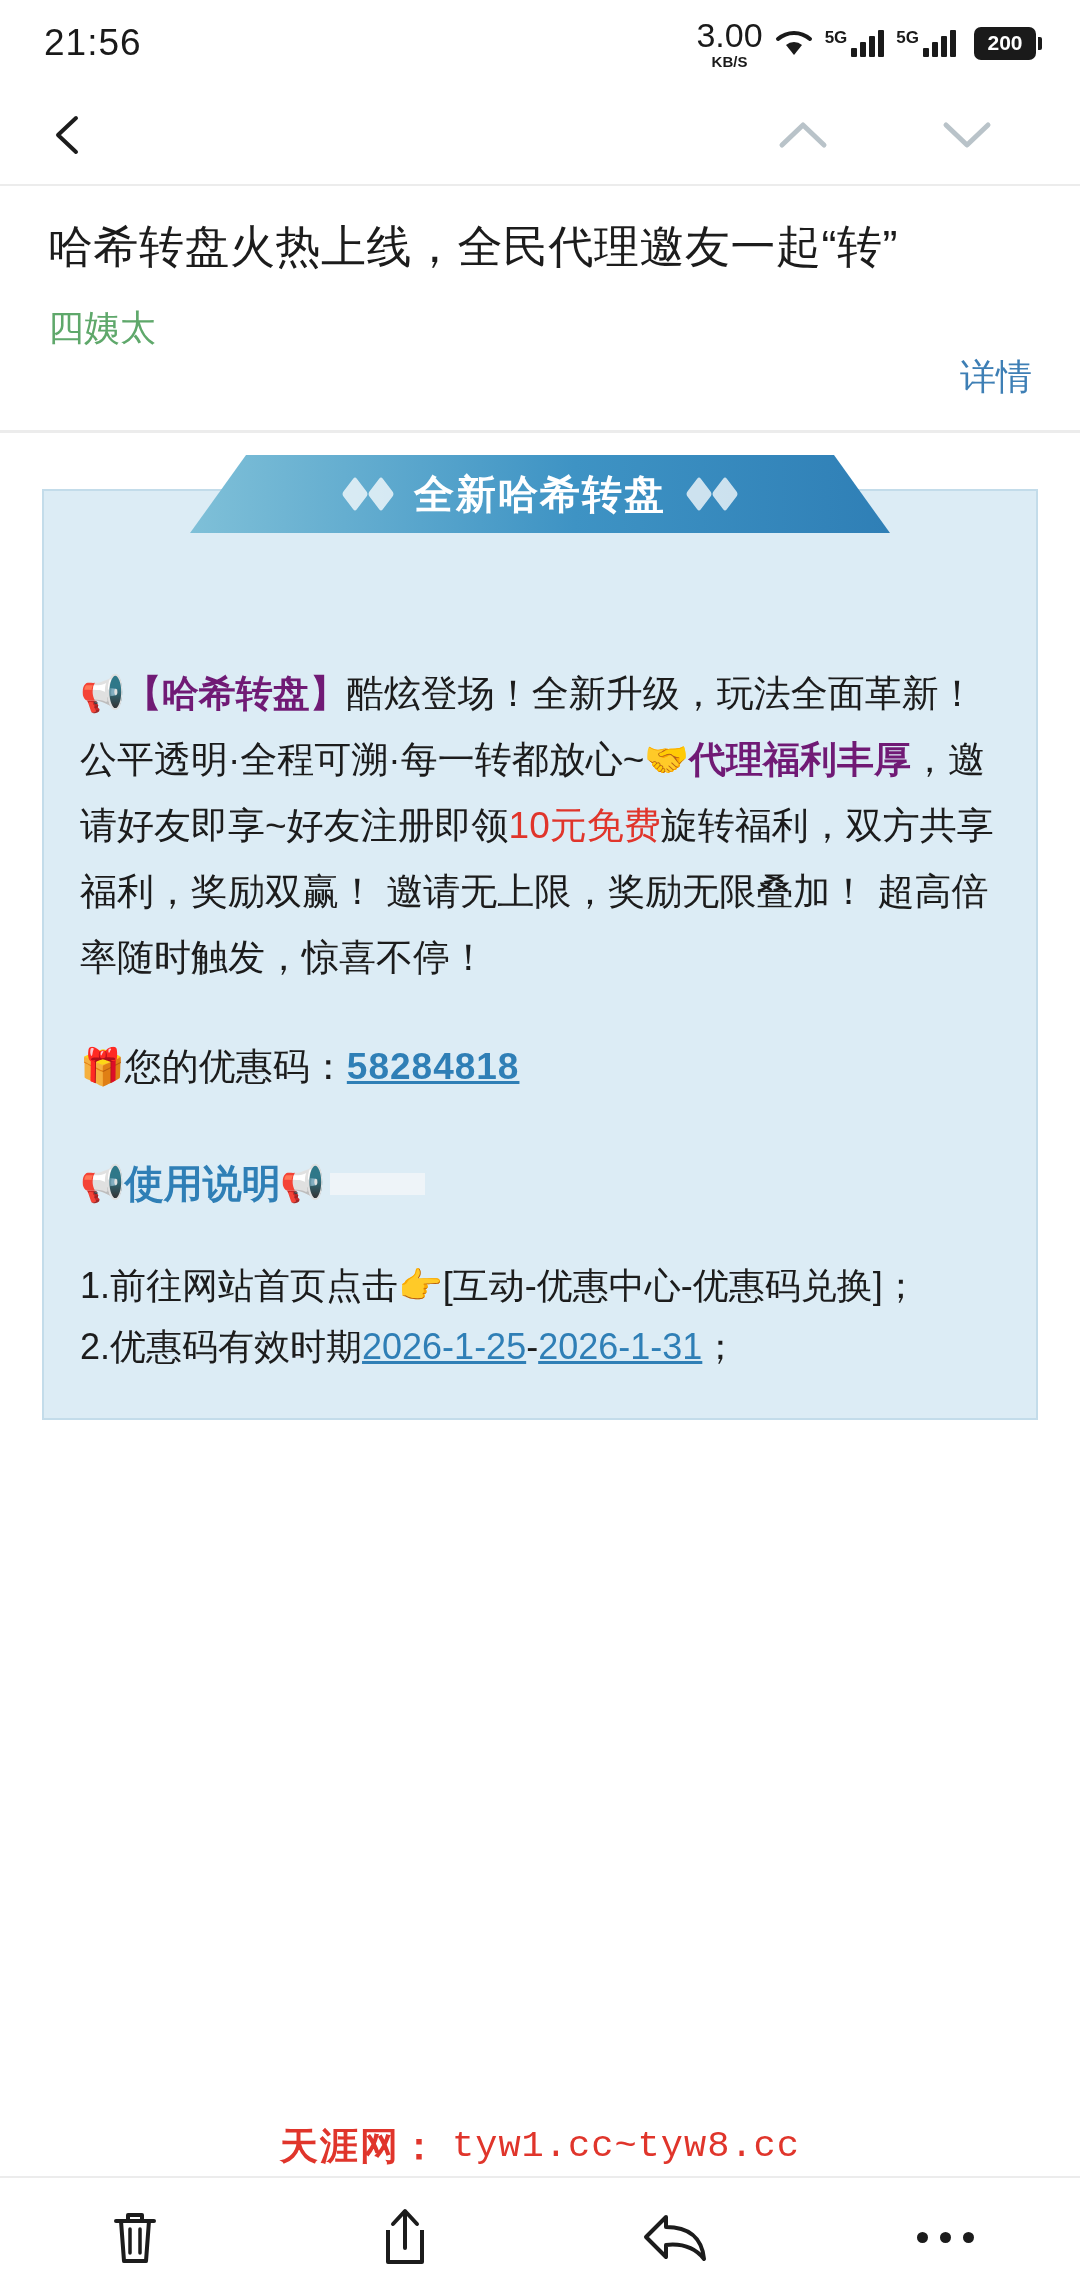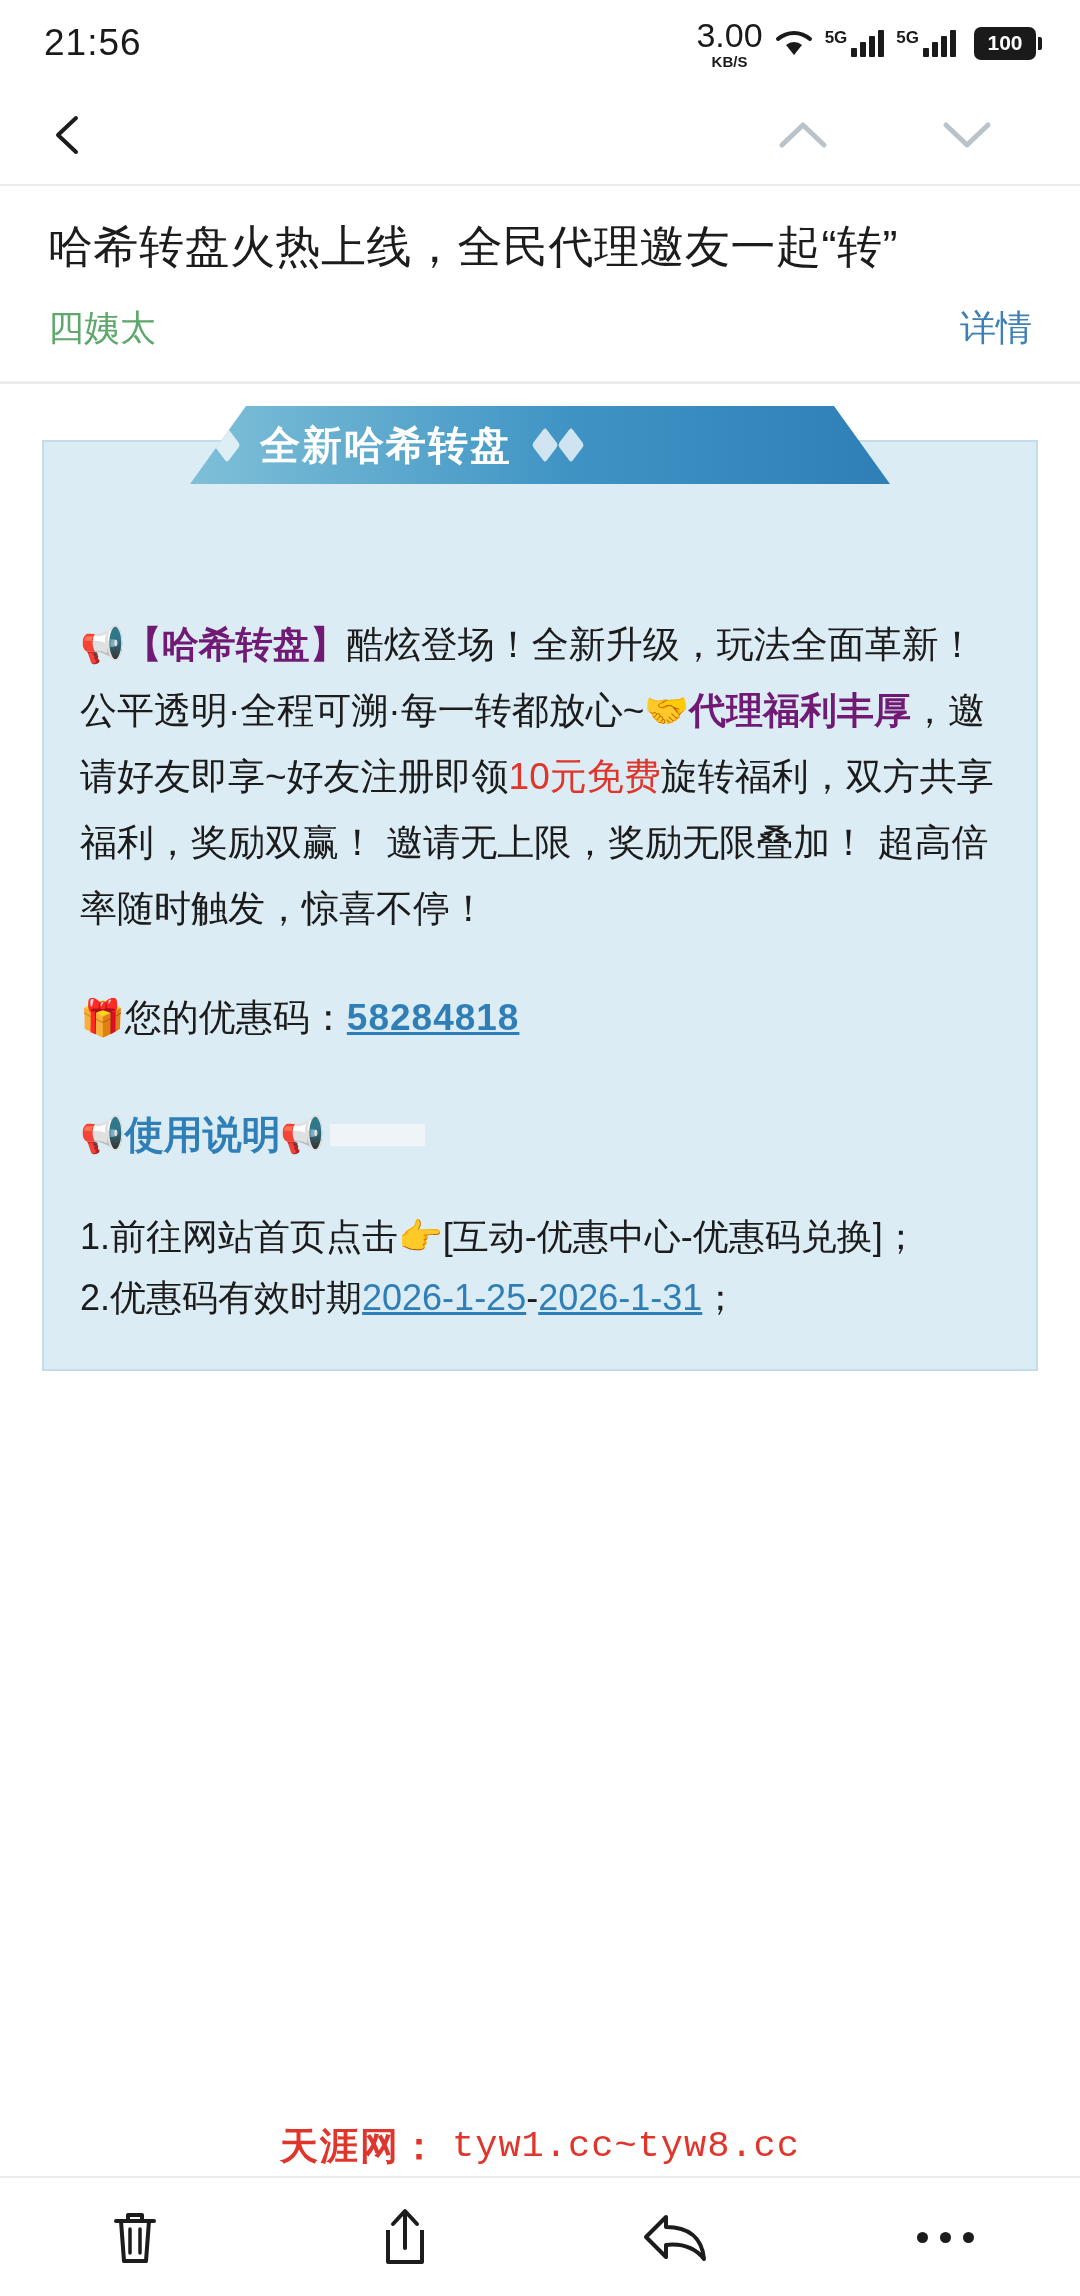--- a/index.html
+++ b/index.html
@@ -120,20 +120,21 @@
   .article-title {
     font-size: 45px;
     line-height: 1.38;
     color: #1c1c1c;
     letter-spacing: 0.5px;
   }
   .byline {
     display: flex;
     align-items: flex-start;
     padding: 26px 0 28px 0;
+    flex-direction: column;
   }
   .author {
     font-size: 36px;
     color: #5fa86b;
   }
   .detail-link {
     margin-left: auto;
     font-size: 36px;
     color: #3e7fb5;
   }
@@ -155,20 +156,21 @@
     position: absolute;
     top: -36px;
     left: 50%;
     transform: translateX(-50%);
     width: 700px;
     height: 78px;
     background: linear-gradient(90deg,#7fc0d8 0%, #3e93c4 55%, #2f7fb6 100%);
     clip-path: polygon(8% 0, 92% 0, 100% 100%, 0% 100%);
     display: flex;
     align-items: center;
+    justify-content: center;
     gap: 22px;
   }
   .ribbon-title {
     color: #ffffff;
     font-size: 40px;
     font-weight: bold;
     letter-spacing: 2px;
   }
   .diamonds { display: flex; gap: 4px; }
   .diamonds span {
@@ -303,21 +305,21 @@
     </div>
     <div class="sig-group">
       <span class="sig-label">5G</span>
       <div class="sig">
           <i></i>
           <i></i>
           <i></i>
           <i></i>
         </div>
     </div>
-    <div class="battery">100</div>
+    <div class="battery">200</div>
   </div>
 </div>
 
 <div class="navbar">
   <div class="back-chev">
     <svg width="46" height="46" viewBox="0 0 46 46">
       <path d="M30 6 L12 23 L30 40" stroke="#1c1c1c" stroke-width="4" fill="none" stroke-linecap="round" stroke-linejoin="round"></path>
     </svg>
   </div>
   <div class="nav-right">

